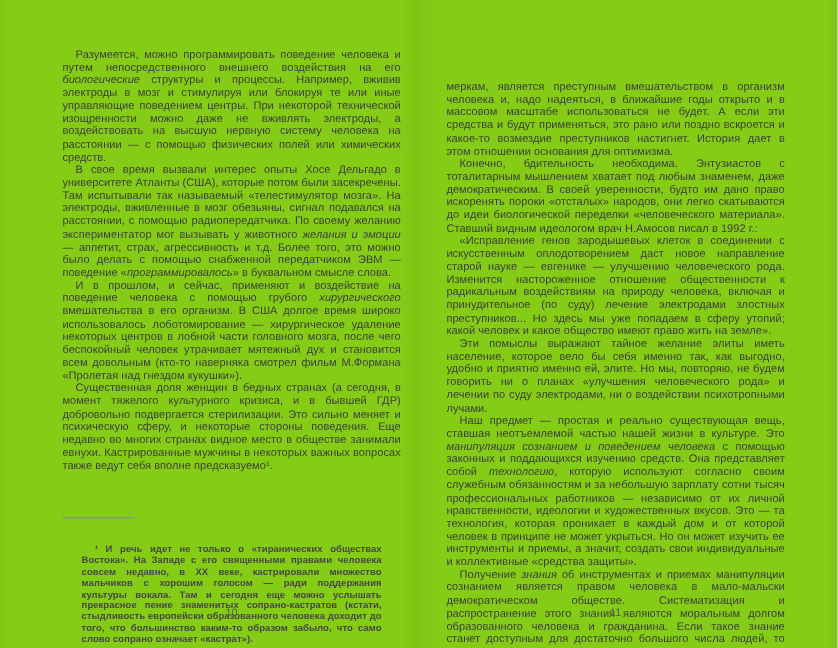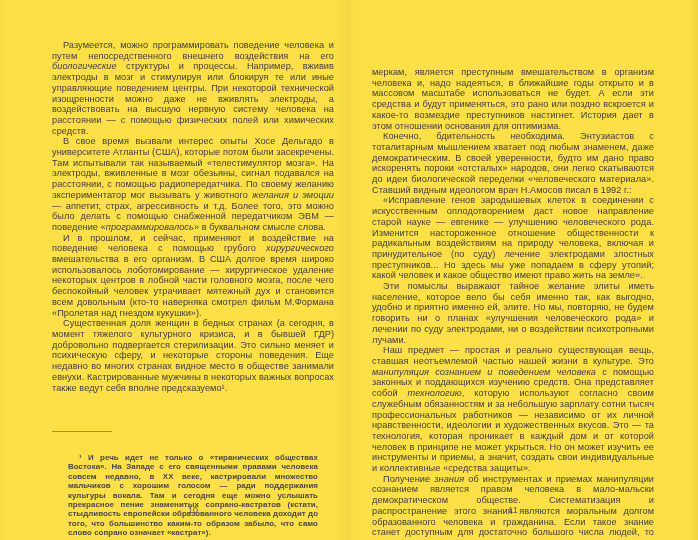--- a/index.html
+++ b/index.html
@@ -7,21 +7,21 @@
     padding: 0;
     width: 698px;
     height: 540px;
     overflow: hidden;
     background: #ffffff;
   }
   .spread {
     position: relative;
     width: 698px;
     height: 540px;
-    background: #fde047;
+    background: #84cc16;
     font-family: "Liberation Sans", sans-serif;
   }
   .page-body {
     position: absolute;
     top: 40px;
     width: 282px;
     font-size: 9.2px;
     line-height: 10.7px;
     text-align: justify;
     color: #3d3d3d;

